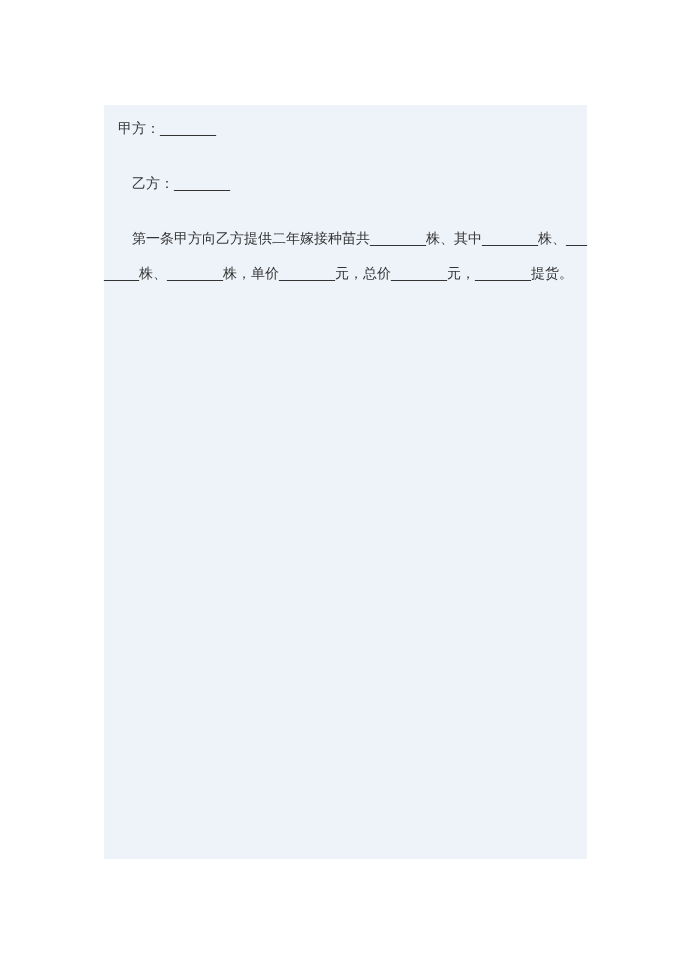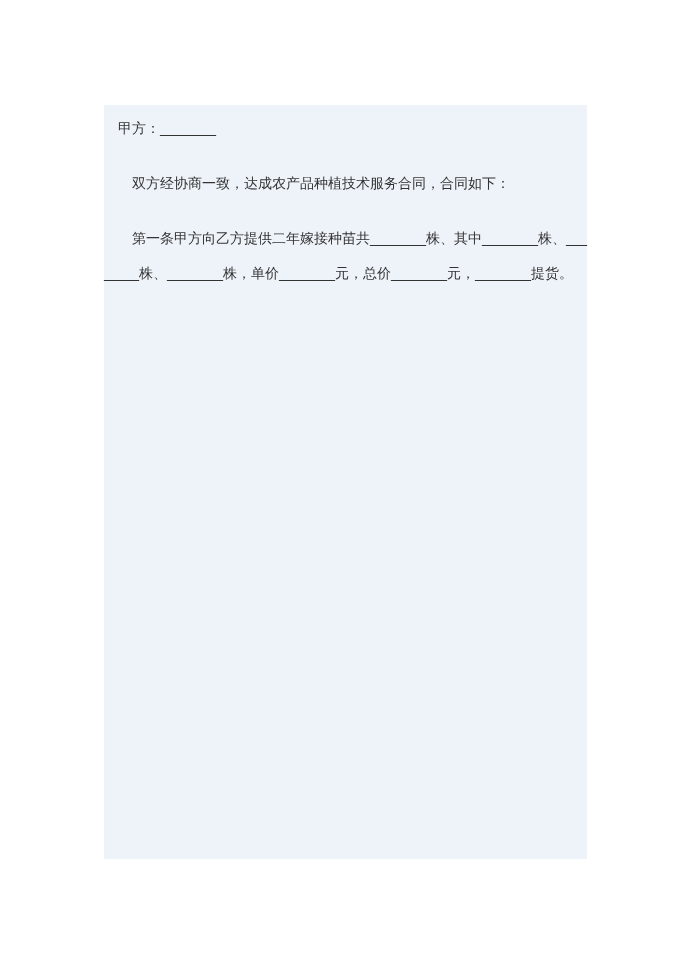--- a/index.html
+++ b/index.html
@@ -44,23 +44,23 @@
   .clause-label { }
 </style>
 </head>
 <body>
 
 <div class="page">
   <div class="doc">
 
     <p class="para indent-1">甲方：________</p>
 
+    <p class="para indent-2">乙方：________</p>
 
 
-    <p class="para indent-2">双方经协商一致，达成农产品种植技术服务合同，合同如下：</p>
 
     <p class="para indent-2"><span class="clause-label">第一条</span><span>甲方向乙方提供二年嫁接种苗共________株、其中________株、________株、________株，单价________元，总价________元，________提货。</span></p>
 
 
 
 
 
   </div>
 </div>
 

